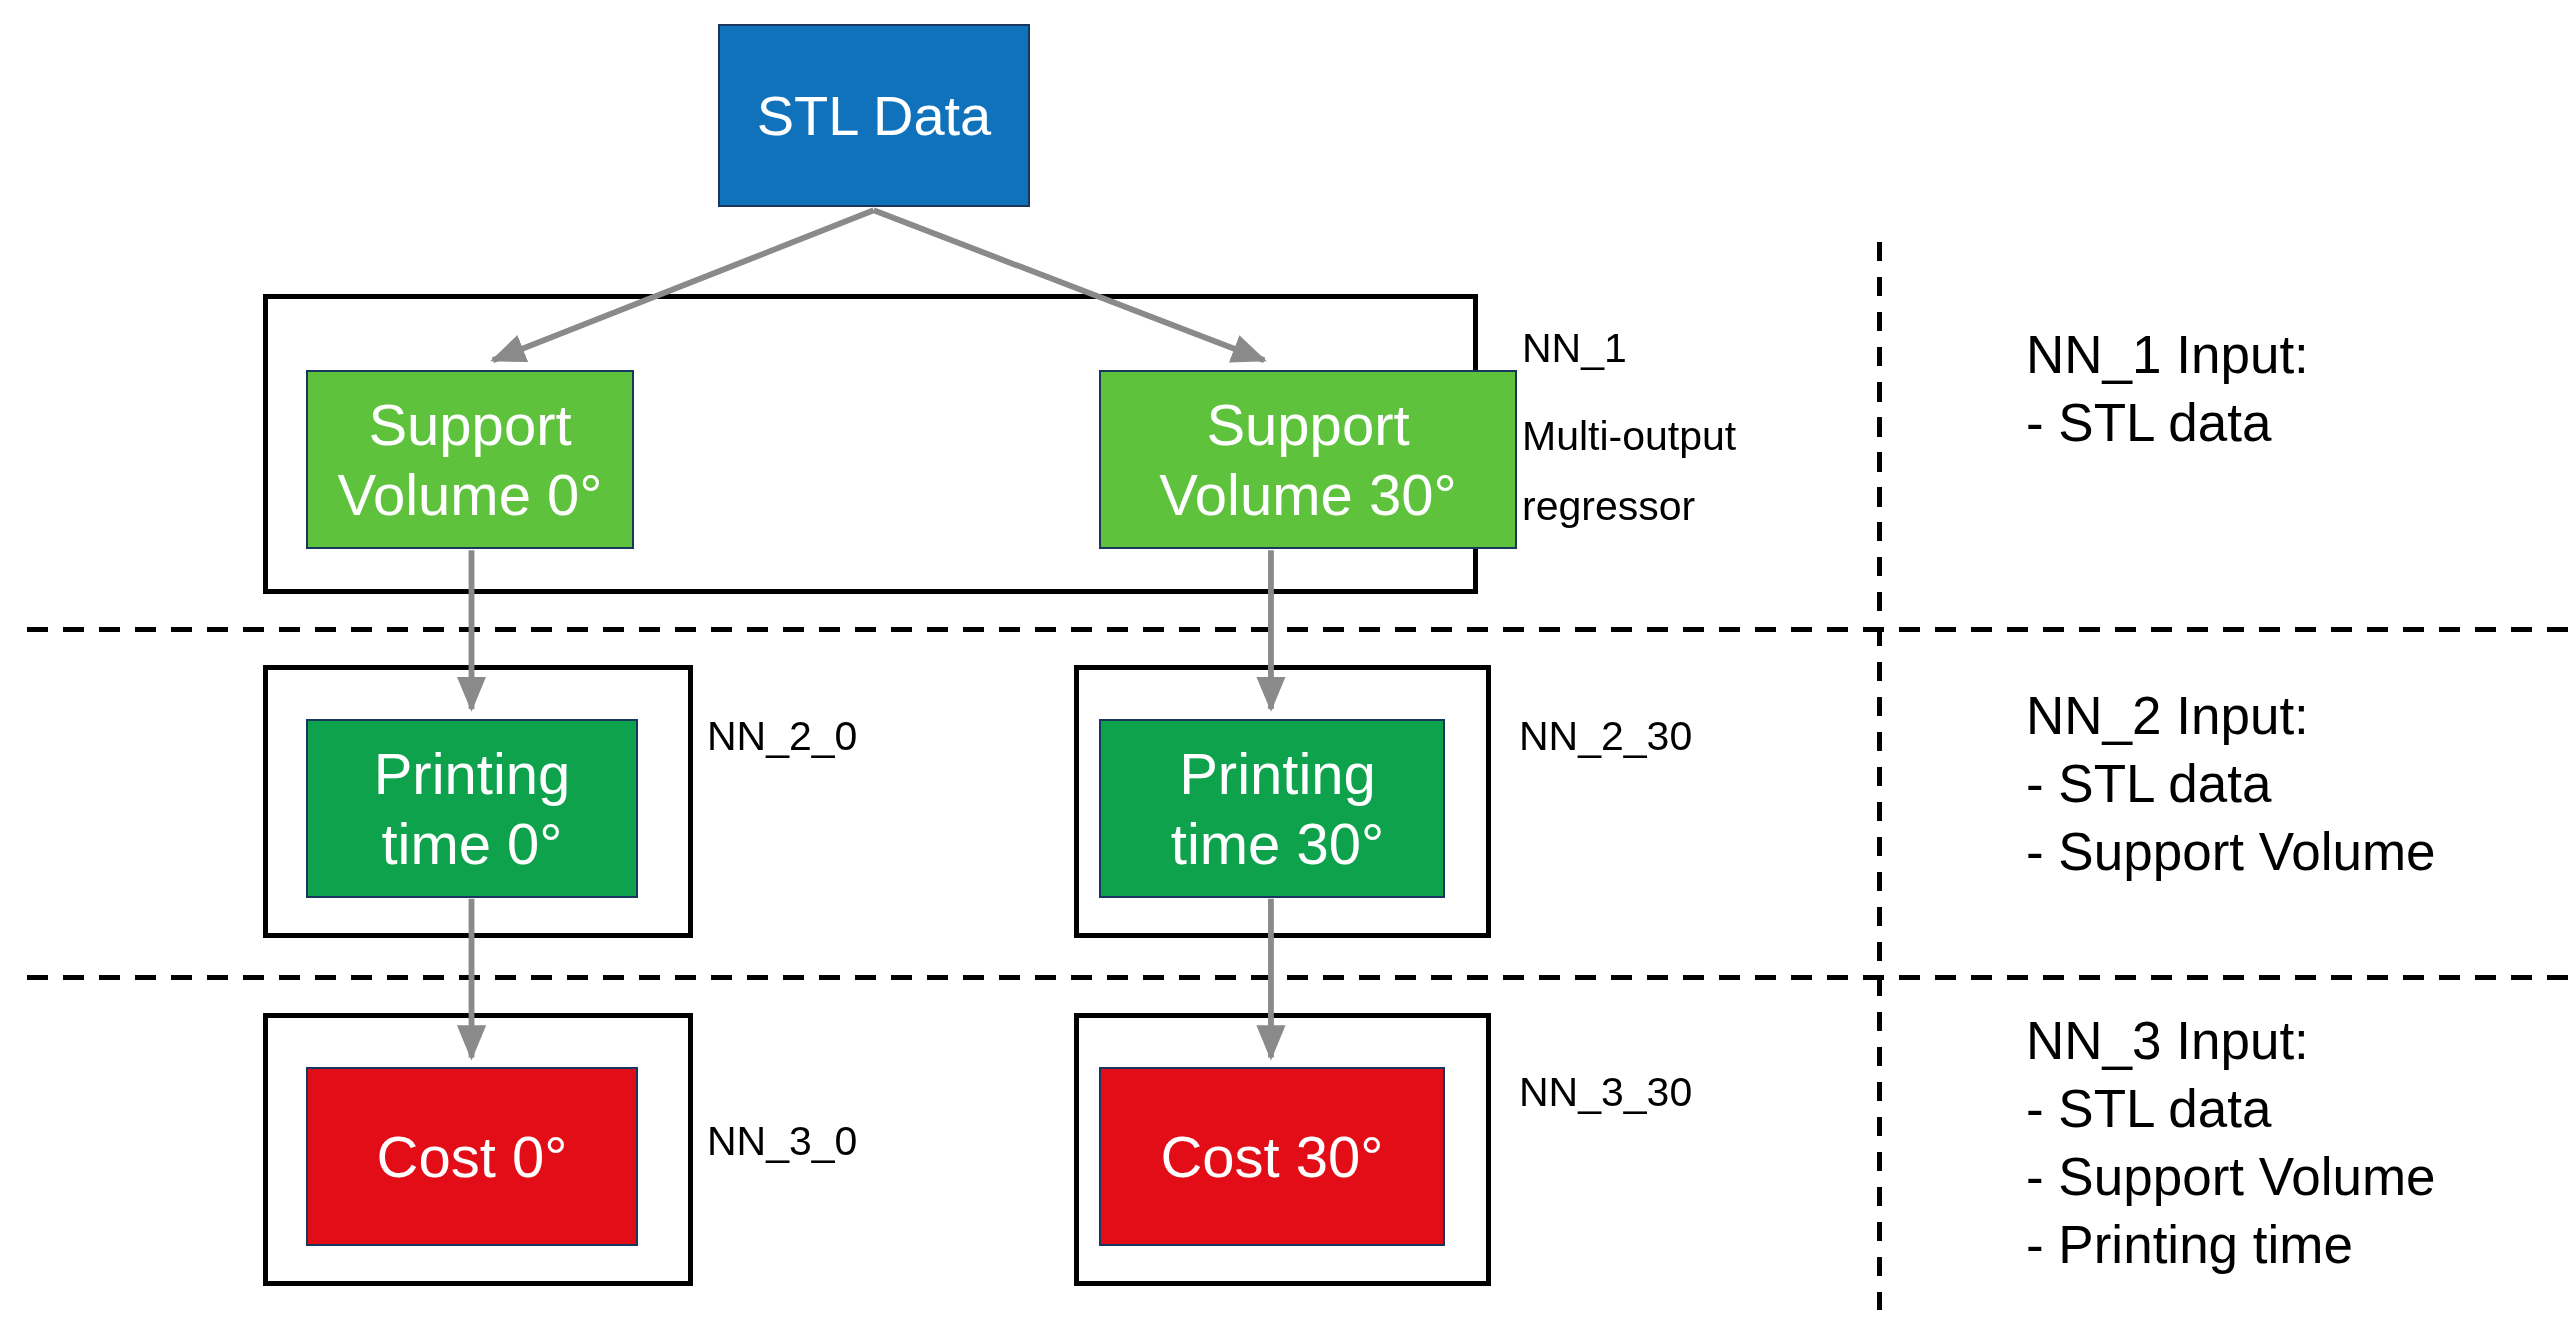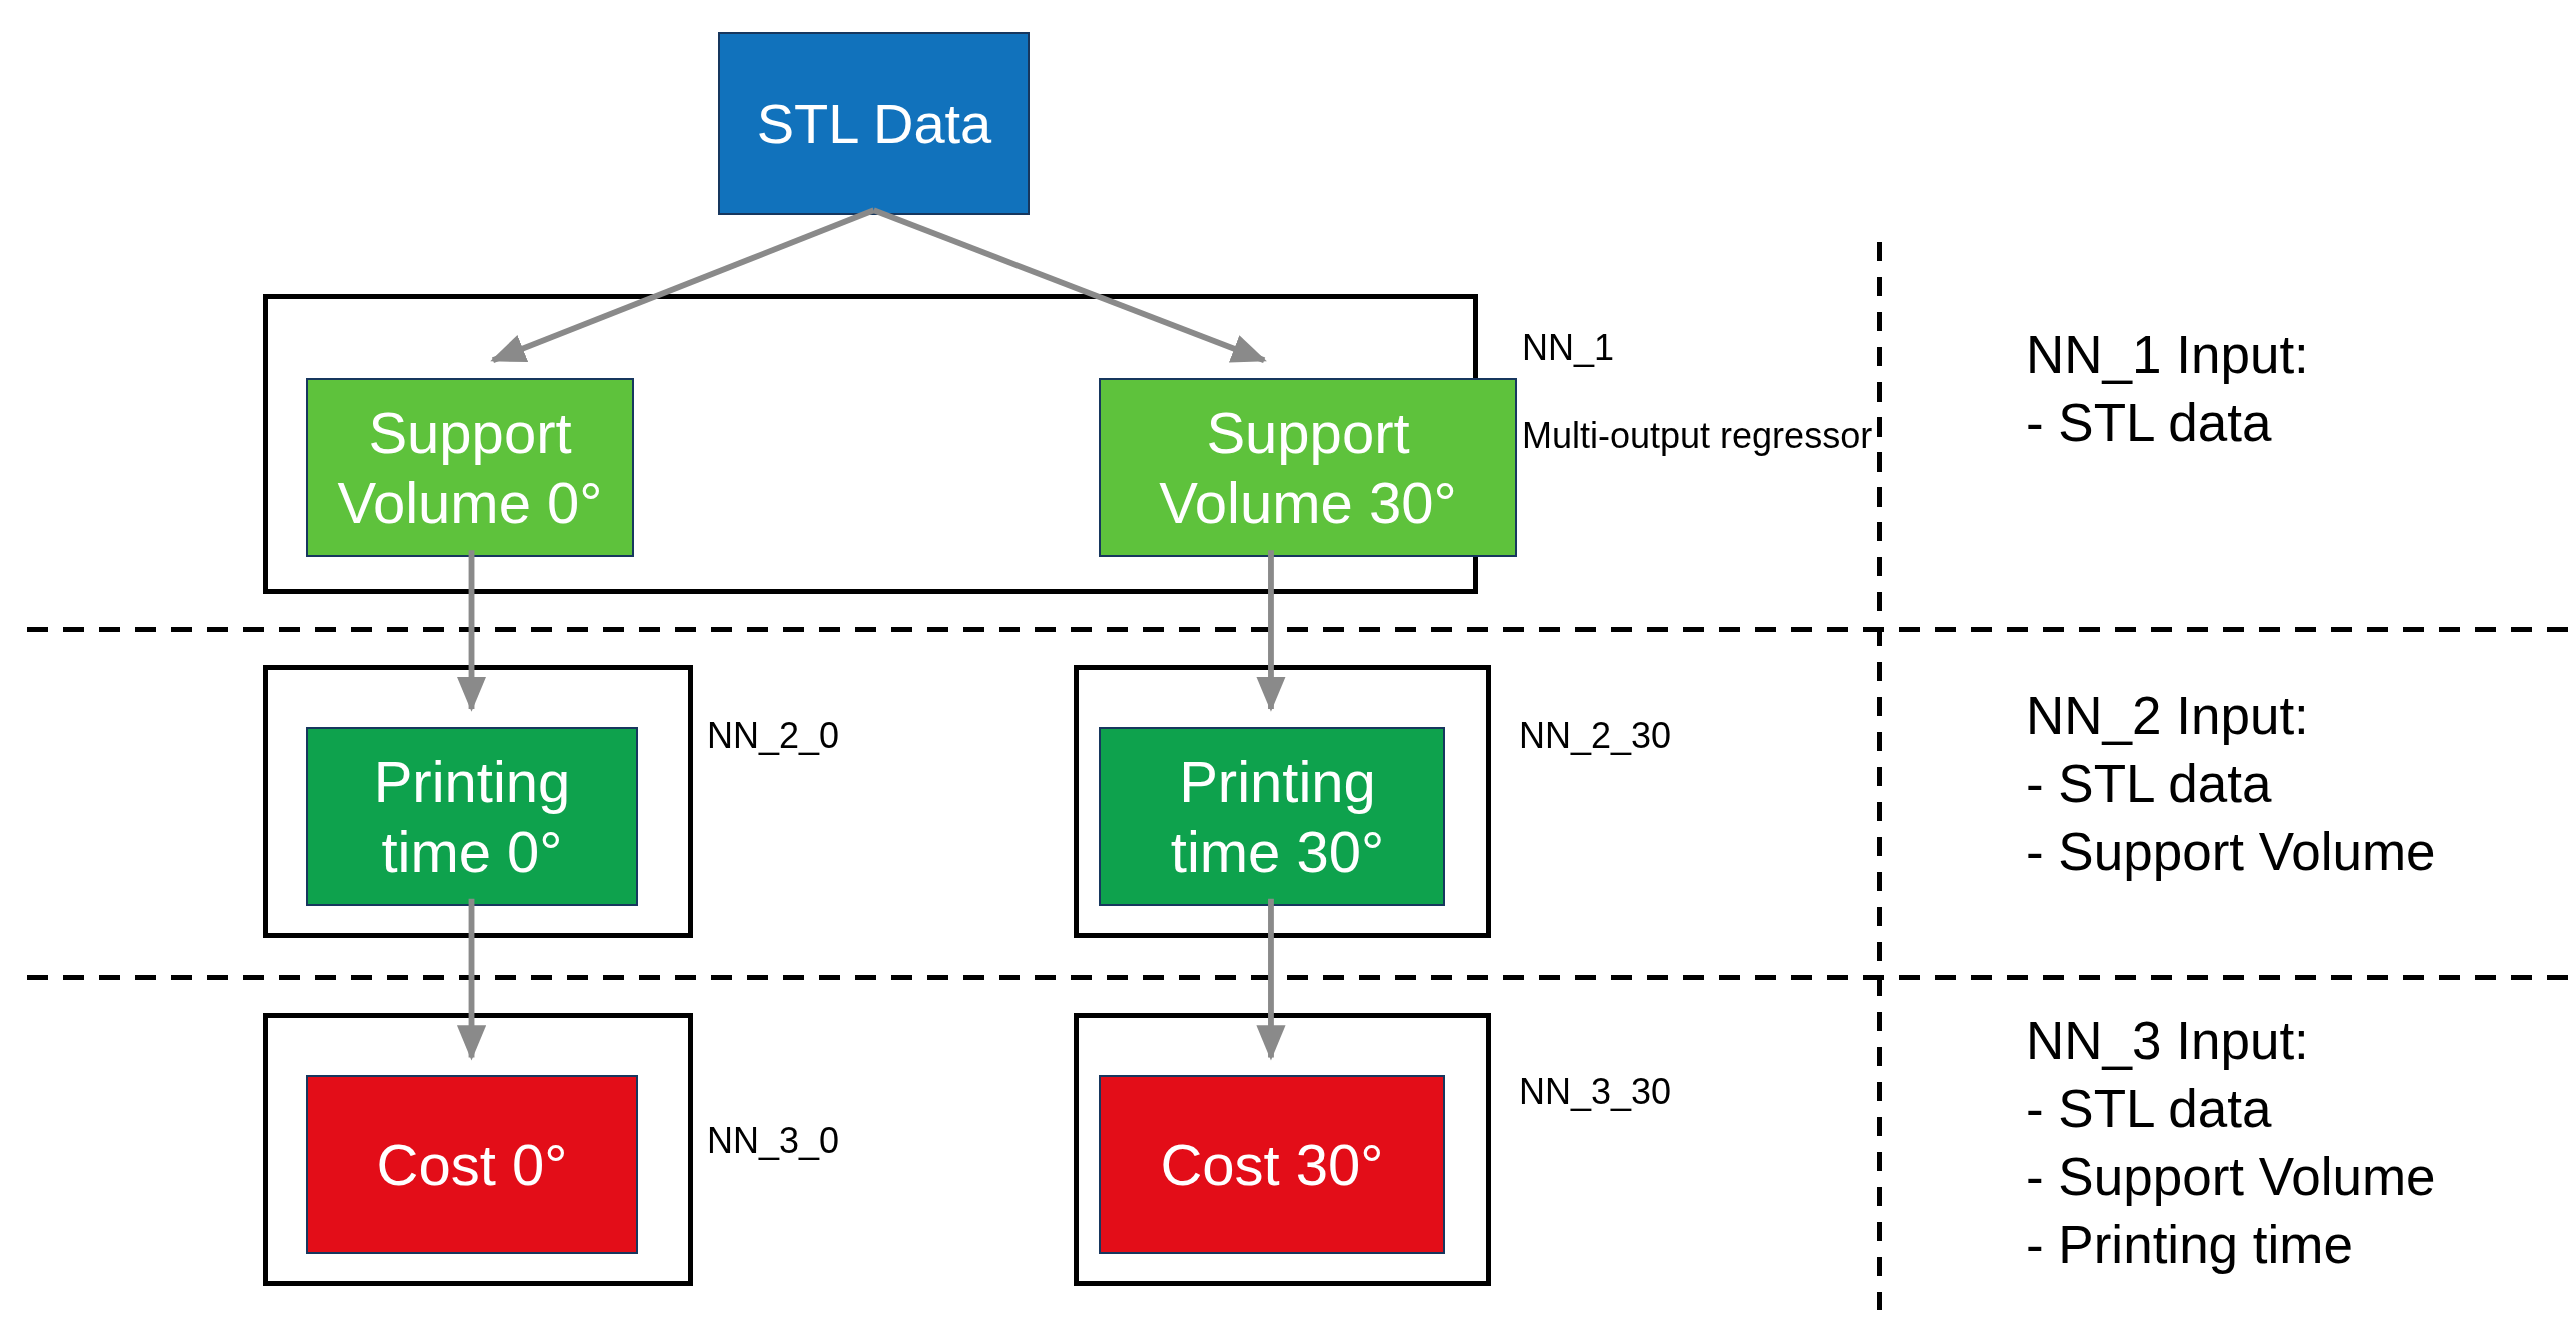--- a/index.html
+++ b/index.html
@@ -18,41 +18,40 @@
   .node {
     display: flex;
     align-items: center;
     justify-content: center;
     text-align: center;
     color: #ffffff;
     font-size: 58px;
     line-height: 70px;
     border: 2.9px solid #17375E;
     z-index: 3;
-    margin-top: 8px;
   }
   .node-stl    { left: 718px;  top: 24px;   width: 312px; height: 183px; background: #1172BC; font-size: 56px; }
   .node-sup0   { left: 306px;  top: 370px;  width: 328px; height: 179px; background: #5EC23C; }
   .node-sup30  { left: 1099px; top: 370px;  width: 418px; height: 179px; background: #5EC23C; }
   .node-pt0    { left: 306px;  top: 719px;  width: 332px; height: 179px; background: #0EA24D; }
   .node-pt30   { left: 1099px; top: 719px;  width: 346px; height: 179px; background: #0EA24D; padding-left: 11px; }
   .node-cost0  { left: 306px;  top: 1067px; width: 332px; height: 179px; background: #E30D18; }
   .node-cost30 { left: 1099px; top: 1067px; width: 346px; height: 179px; background: #E30D18; }
   .node-inner { display: inline-block; max-width: 96%; }
 
   
   .container { border: 5.8px solid #000000; background: transparent; z-index: 2; }
   .cont-nn1   { left: 263px;  top: 294px;  width: 1215px; height: 300px; }
   .cont-nn2-0 { left: 263px;  top: 665px;  width: 430px;  height: 273px; }
   .cont-nn2-30{ left: 1074px; top: 665px;  width: 417px;  height: 273px; }
   .cont-nn3-0 { left: 263px;  top: 1013px; width: 430px;  height: 273px; }
   .cont-nn3-30{ left: 1074px; top: 1013px; width: 417px;  height: 273px; }
 
   
-  .lbl { font-size: 36px; line-height: 60px; white-space: nowrap; z-index: 4; }
+  .lbl { font-size: 41px; line-height: 60px; white-space: nowrap; z-index: 4; }
   .lbl-nn1    { left: 1522px; top: 318px; }
   .lbl-nn1sub { left: 1522px; top: 401px; width: 370px; white-space: normal; line-height: 70px; }
   .lbl-nn2-0  { left: 707px;  top: 706px; }
   .lbl-nn2-30 { left: 1519px; top: 706px; }
   .lbl-nn3-0  { left: 707px;  top: 1111px; }
   .lbl-nn3-30 { left: 1519px; top: 1062px; }
 
   
   .legend { left: 2026px; width: 531px; font-size: 53px; line-height: 68px; z-index: 4; }
   .legend-1 { top: 321px; }

